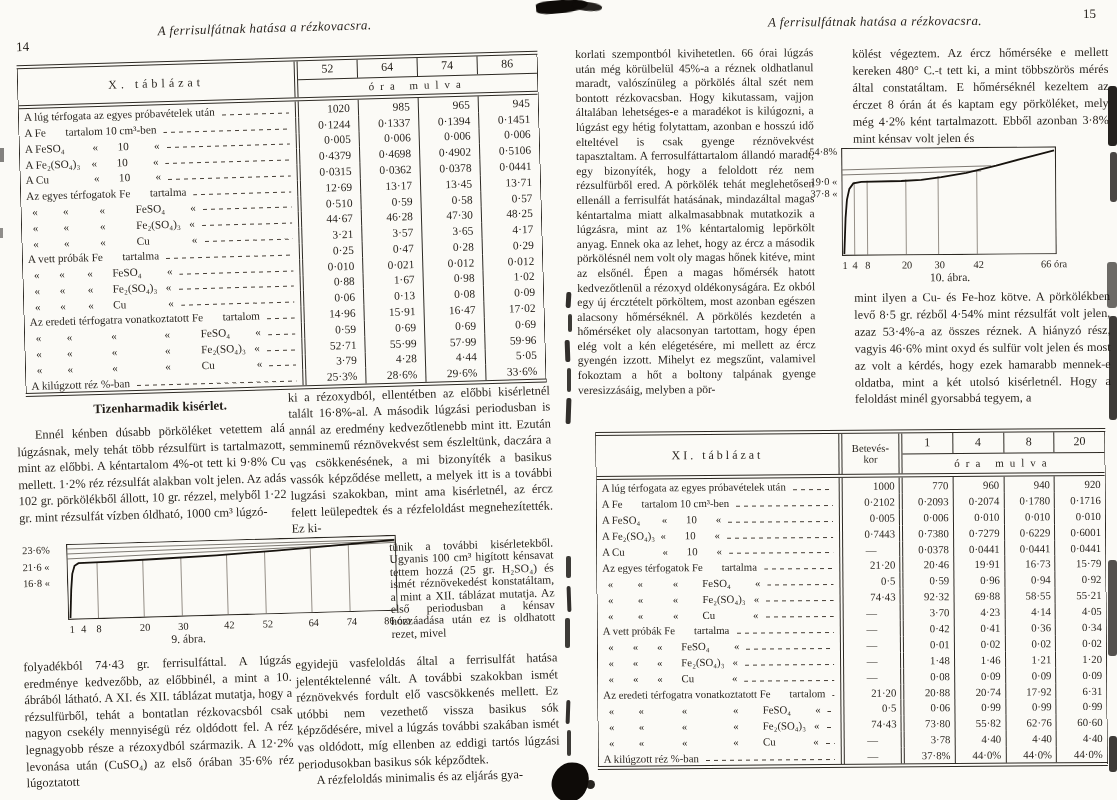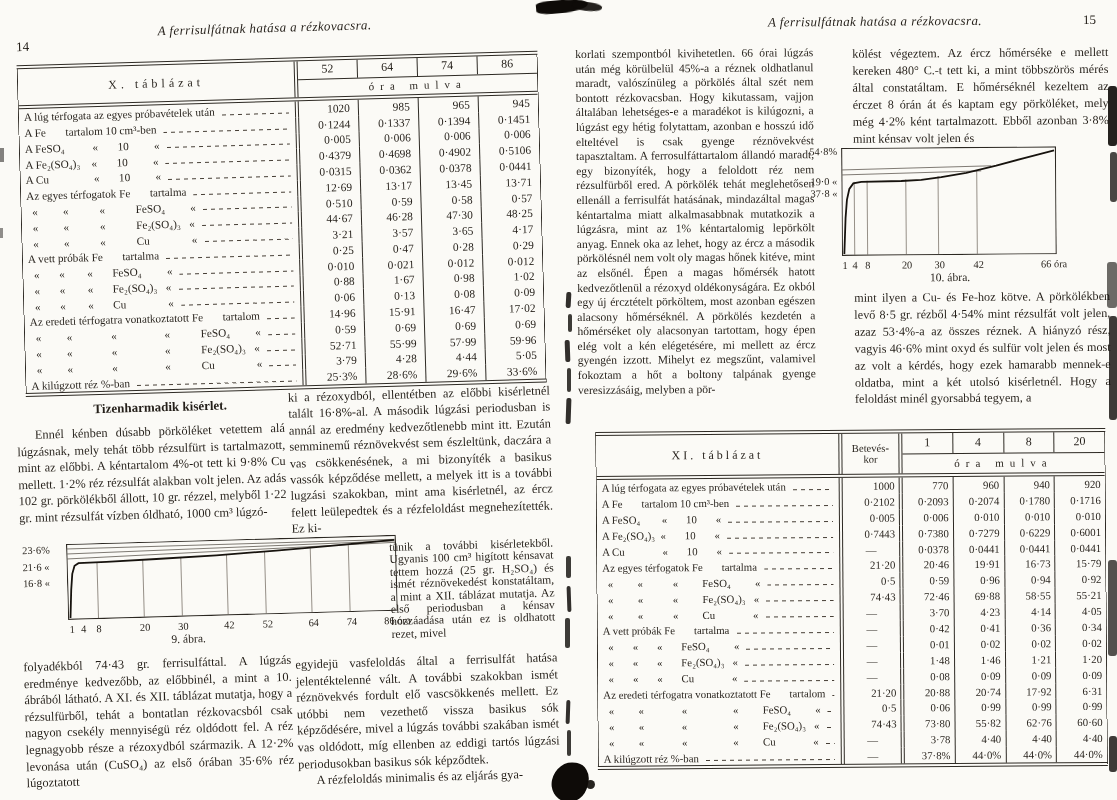--- a/index.html
+++ b/index.html
@@ -305,21 +305,21 @@
     <div class="para p14" style="left:16px;top:652px;width:268px;">folyadékból 74·43 gr. ferrisulfáttal. A lúgzás eredménye kedvezőbb, az előbbinél, a mint a 10. ábrából látható. A XI. és XII. táblázat mutatja, hogy a rézsulfürből, tehát a bontatlan rézkovacsból csak nagyon csekély mennyiségü réz oldódott fel. A réz legnagyobb része a rézoxydból származik. A 12·2% levonása után (CuSO₄) az első órában 35·6% réz lúgoztatott</div>
 
     <div class="para p14" style="left:288px;top:390px;width:262px;line-height:16.4px;">ki a rézoxydból, ellentétben az előbbi kisérletnél talált 16·8%-al. A második lúgzási periodusban is annál az eredmény kedvezőtlenebb mint itt. Ezután semminemű réznövekvést sem észleltünk, daczára a vas csökkenésének, a mi bizonyíték a basikus vassók képződése mellett, a melyek itt is a további lugzási szakokban, mint ama kisérletnél, az ércz felett leülepedtek és a rézfeloldást megnehezítették. Ez ki-</div>
     <div class="para p14n" style="left:385px;top:545px;width:164px;">tünik a további kisérletekből. Ugyanis 100 cm³ higított kénsavat tettem hozzá (25 gr. H₂SO₄) és ismét réznövekedést konstatáltam, a mint a XII. táblázat mutatja. Az első periodusban a kénsav hozzáadása után ez is oldhatott rezet, mivel</div>
     <div class="para p14" style="left:288px;top:657px;width:262px;">egyidejü vasfeloldás által a ferrisulfát hatása jelentéktelenné vált. A további szakokban ismét réznövekvés fordult elő vascsökkenés mellett. Ez utóbbi nem vezethető vissza basikus sók képződésére, mivel a lúgzás további szakában ismét vas oldódott, míg ellenben az eddigi tartós lúgzási periodusokban basikus sók képződtek.</div>
     <div class="para p14 indent" style="left:288px;top:773px;width:262px;">A rézfeloldás minimalis és az eljárás gya-</div>
   </div>
 
   <div class="page pageR">
     <div class="abs runtitle" style="left:150px;top:14px;width:340px;">A ferrisulfátnak hatása a rézkovacsra.</div>
-    <div class="abs pgnum" style="left:528px;top:14px;">15</div>
+    <div class="abs pgnum" style="left:528px;top:8px;">15</div>
 
     <div class="para p15a" style="left:20px;top:46px;width:238px;">korlati szempontból kivihetetlen. 66 órai lúgzás után még körülbelül 45%-a a réznek oldhatlanul maradt, valószínüleg a pörkölés által szét nem bontott rézkovacsban. Hogy kikutassam, vajjon általában lehetséges-e a maradékot is kilúgozni, a lúgzást egy hétig folytattam, azonban e hosszú idő elteltével is csak gyenge réznövekvést tapasztaltam. A ferrosulfáttartalom állandó maradt, egy bizonyíték, hogy a feloldott réz nem rézsulfürből ered. A pörkölék tehát meglehetősen ellenáll a ferrisulfát hatásának, mindazáltal magas kéntartalma miatt alkalmasabbnak mutatkozik a lúgzásra, mint az 1% kéntartalomig lepörkölt anyag. Ennek oka az lehet, hogy az ércz a második pörkölésnél nem volt oly magas hőnek kitéve, mint az elsőnél. Épen a magas hőmérsék hatott kedvezőtlenül a rézoxyd oldékonyságára. Ez okból egy új ércztételt pörköltem, most azonban egészen alacsony hőmérséknél. A pörkölés kezdetén a hőmérséket oly alacsonyan tartottam, hogy épen elég volt a kén elégetésére, mi mellett az ércz gyengén izzott. Mihelyt ez megszűnt, valamivel fokoztam a hőt a boltony talpának gyenge veresizzásáig, melyben a pör-</div>
     <div class="para p15b" style="left:297px;top:46px;width:256px;">kölést végeztem. Az ércz hőmérséke e mellett kereken 480° C.-t tett ki, a mint többszörös mérés által constatáltam. E hőmérséknél kezeltem az érczet 8 órán át és kaptam egy pörköléket, mely még 4·2% ként tartalmazott. Ebből azonban 3·8% mint kénsav volt jelen és</div>
 
     <div class="figwrap fig10" style="left:285px;top:148px;width:215px;height:138px;">
       <div class="ylab" style="top:-2px;">54·8%</div>
       <div class="ylab" style="top:28px;">19·0 «</div>
       <div class="ylab" style="top:40px;">37·8 «</div>
       <svg width="215" height="108" viewBox="0 0 215 108">
         <rect x="0.6" y="0.6" width="213.8" height="106.8" fill="none" stroke="#2c2822" stroke-width="1.1"></rect>
@@ -431,21 +431,21 @@
             <div class="tval">0·96</div>
             <div class="tval">0·94</div>
             <div class="tval">0·92</div>
           </div>
           <div class="trow">
             <div class="tlabel">
               <span class="ltext">  «         «           «         Fe₂(SO₄)₃   «</span>
               <span class="leader"></span>
             </div>
             <div class="tval firstcol">74·43</div>
-            <div class="tval">72·46</div>
+            <div class="tval">92·32</div>
             <div class="tval">69·88</div>
             <div class="tval">58·55</div>
             <div class="tval">55·21</div>
           </div>
           <div class="trow">
             <div class="tlabel">
               <span class="ltext">  «         «           «         Cu              «</span>
               <span class="leader"></span>
             </div>
             <div class="tval firstcol dash">—</div>

